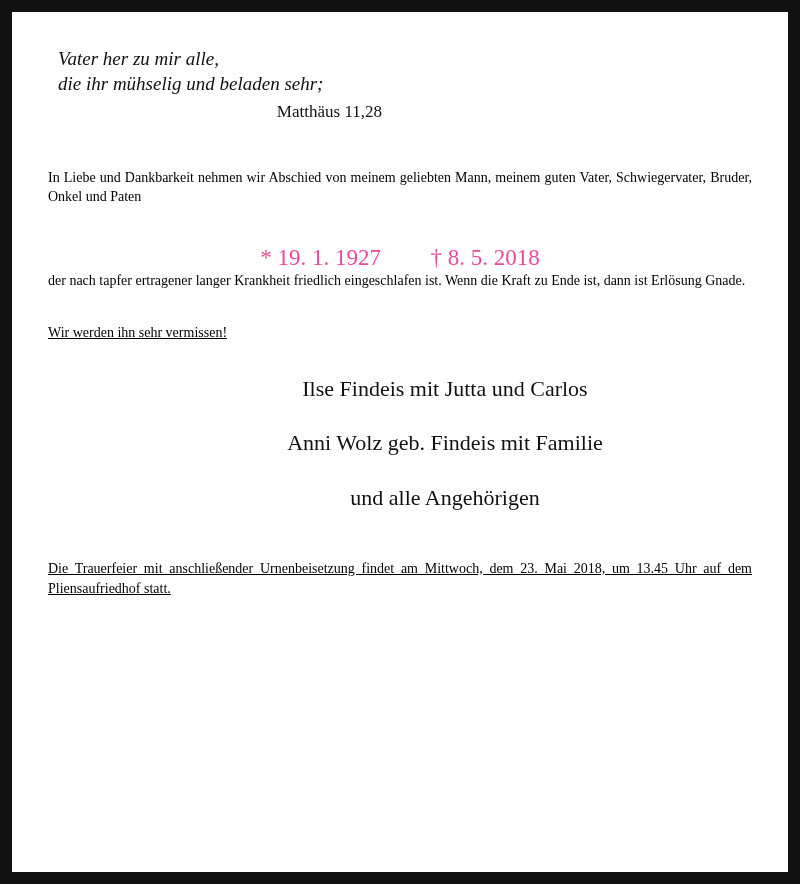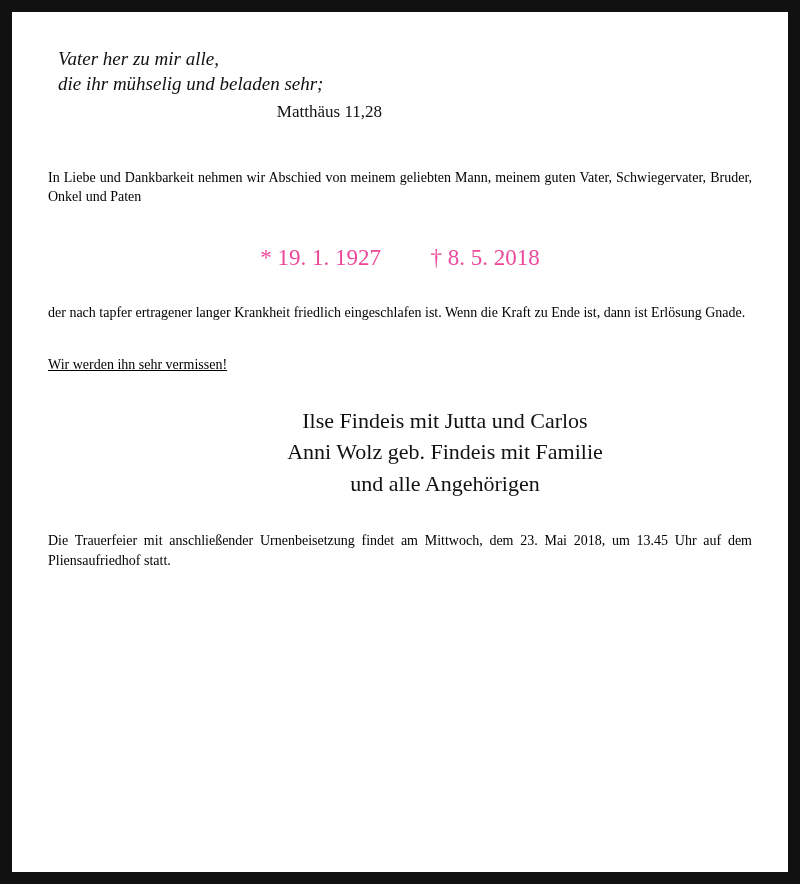--- a/index.html
+++ b/index.html
@@ -81,39 +81,40 @@
   .dates {
     font-size: 23px;
     color: #ec4899;
     margin-top: 10px;
   }
   .dates .gap {
     display: inline-block;
     width: 38px;
   }
   .after-name {
-    margin-top: 32px;
   }
   .miss {
     margin-top: 32px;
     text-decoration: underline;
   }
   .family {
     margin-top: 30px;
     font-size: 22px;
     line-height: 1.42;
     color: #111111;
     text-align: center;
     padding-left: 90px;
   }
   .family div {
     white-space: nowrap;
+    margin-top: 23px;
   }
   .funeral {
-    margin-top: 32px;
+    margin-top: 46px;
+    text-decoration: underline;
   }
 </style>
 </head>
 <body>
 
 <div class="obituary">
 
   <div class="top-row">
     <div class="verse">
       <div class="verse-line">Vater her zu mir alle,</div>

